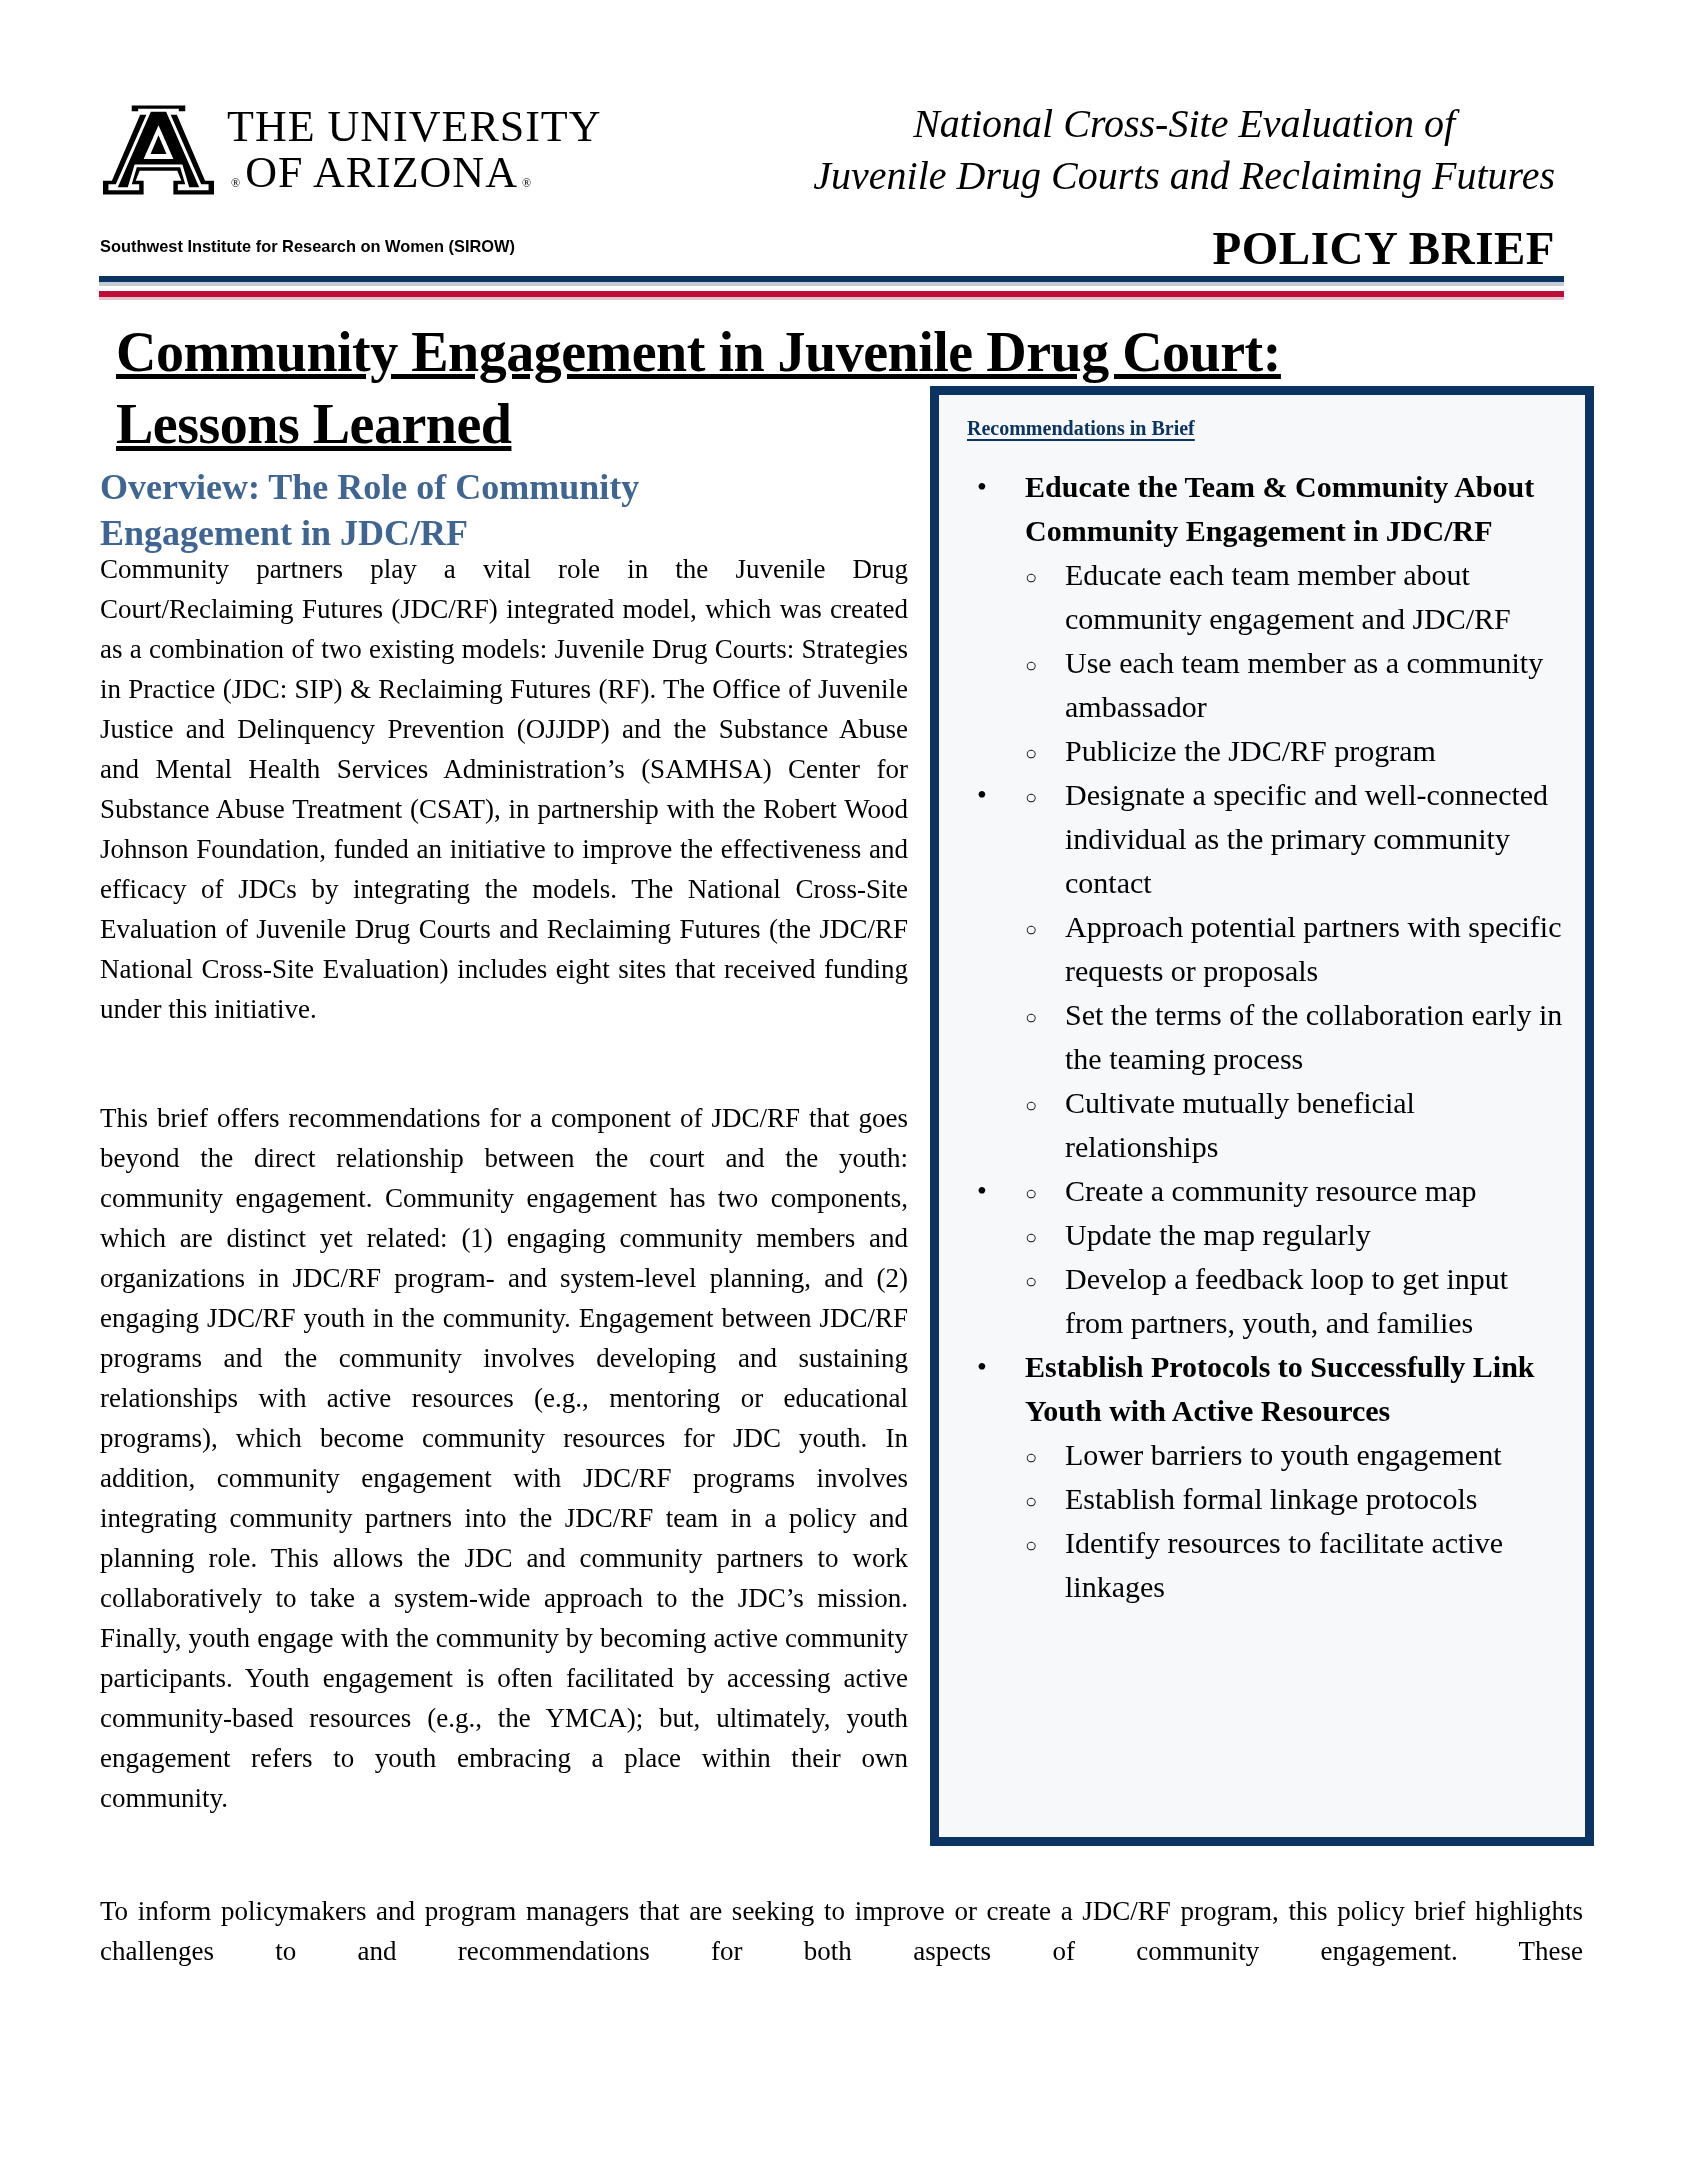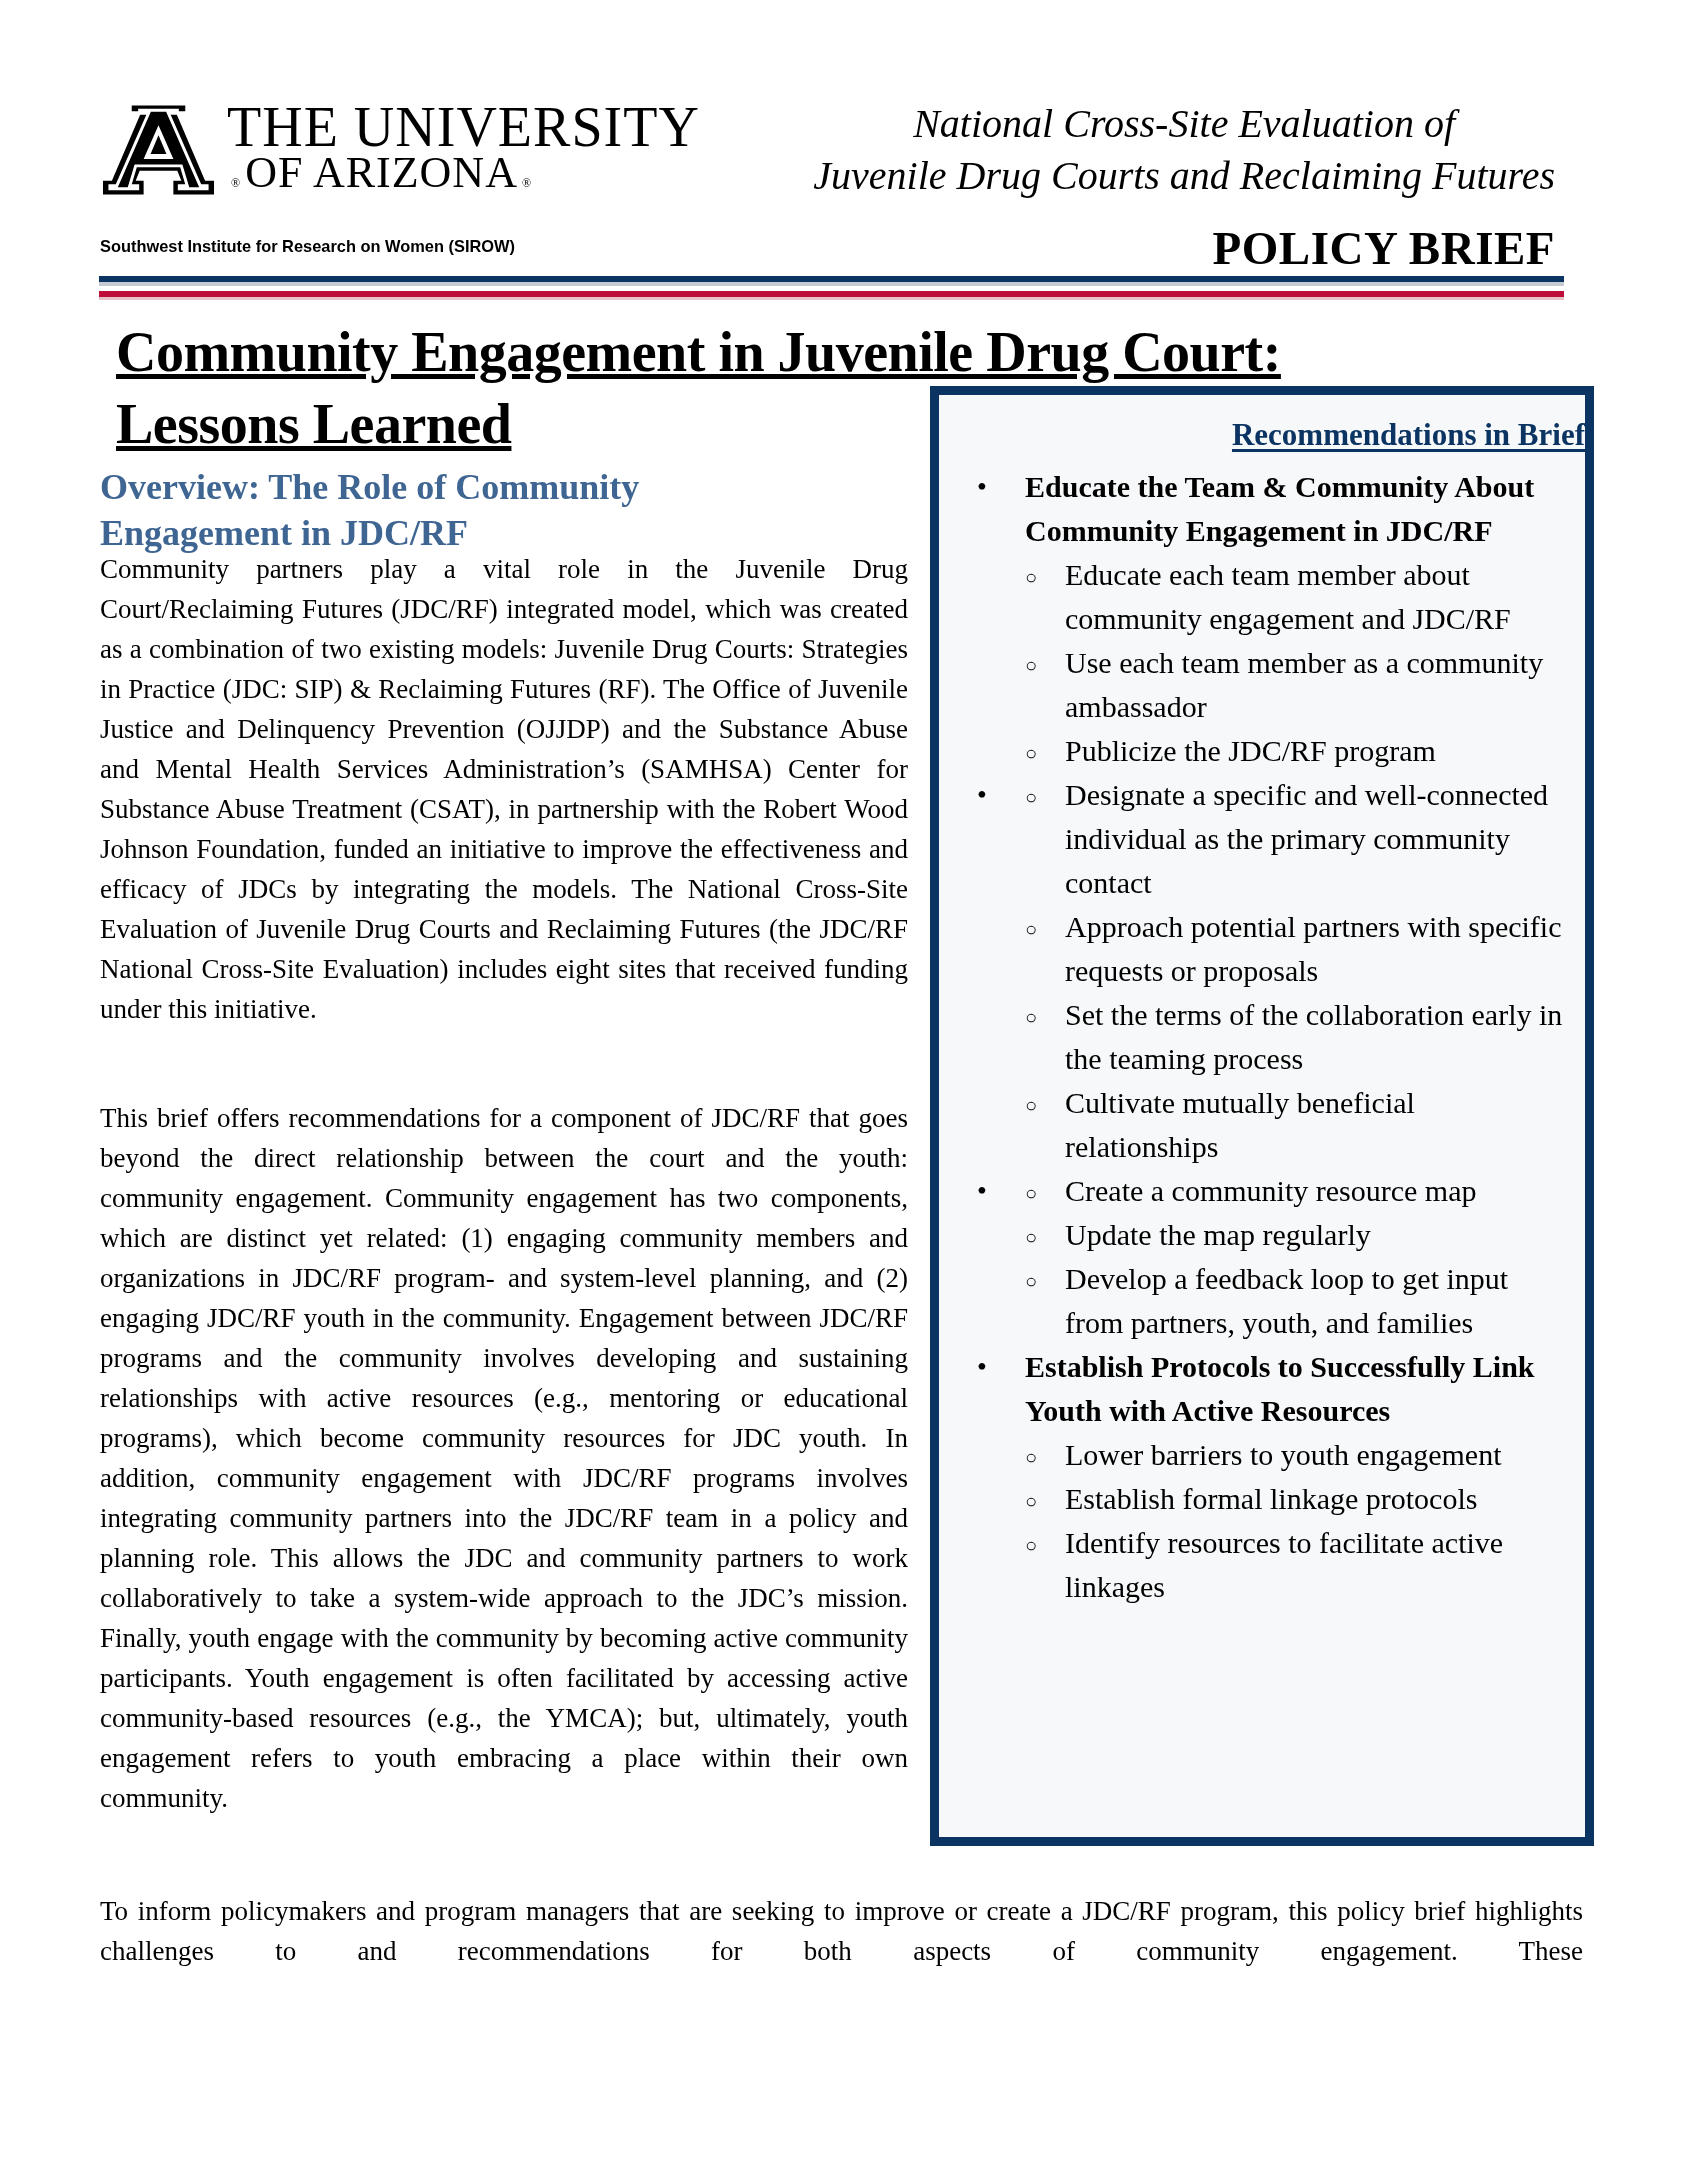--- a/index.html
+++ b/index.html
@@ -1,42 +1,42 @@
 <!DOCTYPE html>
 <html><head>
 <meta charset="utf-8">
 <style>
   html,body{margin:0;padding:0;background:#ffffff;}
   body{width:1692px;height:2178px;position:relative;overflow:hidden;color:#000;}
   .abs{position:absolute;}
   
   #logo{left:100px;top:100px;width:577px;height:100px;}
   #logo-a{left:0;top:3px;width:117px;height:95px;}
-  #uni-line1{left:127px;top:4px;font-family:"Liberation Serif",serif;font-size:56px;letter-spacing:1px;line-height:46px;white-space:nowrap;}
+  #uni-line1{left:127px;top:4px;font-family:"Liberation Serif",serif;font-size:44px;letter-spacing:1px;line-height:46px;white-space:nowrap;}
   #uni-line2{left:127px;top:50px;font-family:"Liberation Serif",serif;font-size:44px;letter-spacing:1px;line-height:46px;white-space:nowrap;}
   .reg{font-size:12px;vertical-align:baseline;margin:0 4px;}
   #sirow{left:100px;top:237px;font-family:"Liberation Sans",sans-serif;font-size:16.4px;font-weight:bold;white-space:nowrap;}
   #series-title{right:137px;top:98px;text-align:center;font-family:"Liberation Serif",serif;font-style:italic;font-size:40px;line-height:52px;white-space:nowrap;}
   #policy-brief{right:137px;top:221px;font-family:"Liberation Serif",serif;font-weight:bold;font-size:47px;letter-spacing:0.5px;white-space:nowrap;}
   .rule{left:99px;width:1465px;}
   #rule-navy{top:276px;height:6px;background:#0c3463;}
   #rule-gray{top:282px;height:4px;background:#c6cbd3;}
   #rule-red{top:291px;height:6px;background:#bd0e3a;}
   #rule-pink{top:297px;height:3px;background:#e6c3cb;}
   
   #title{left:116px;top:316px;font-family:"Liberation Serif",serif;font-weight:bold;font-size:56px;line-height:72px;white-space:nowrap;letter-spacing:-0.5px;text-decoration:underline;}
   #overview-heading{left:100px;top:464px;width:716px;font-family:"Liberation Serif",serif;font-weight:bold;font-size:36px;line-height:46px;color:#3f6593;}
   
   .body-para{font-family:"Liberation Serif",serif;font-size:27px;line-height:40px;text-align:justify;}
   #para1{left:100px;top:549px;width:808px;}
   #para2{left:100px;top:1098px;width:808px;}
   #para3{left:100px;top:1891px;width:1483px;}
   
   #rec-box{left:930px;top:386px;width:646px;height:1442px;border:9px solid #0c3463;background:#f7f8f9;}
-  #rec-heading{position:absolute;left:0;right:0;top:22px;text-align:right;font-family:"Liberation Serif",serif;font-weight:bold;font-size:31px;color:#0c3463;text-decoration:underline;text-underline-offset:4px;padding-left:28px;}
+  #rec-heading{position:absolute;left:0;right:0;top:22px;text-align:left;font-family:"Liberation Serif",serif;font-weight:bold;font-size:20px;color:#0c3463;text-decoration:underline;text-underline-offset:4px;padding-left:28px;}
   #rec-list{position:absolute;left:0;top:70px;right:0;margin:0;padding:0;list-style:none;font-family:"Liberation Serif",serif;}
   .rec-item{position:relative;padding-left:86px;}
   .rec-bullet{position:absolute;left:38px;top:0;font-size:28px;line-height:44px;}
   .rec-title{font-weight:bold;font-size:30px;line-height:44px;}
   .sub-list{margin:0;padding:0;list-style:none;}
   .sub-item{position:relative;padding-left:40px;font-size:30px;line-height:44px;margin-right:20px;}
   .sub-bullet{position:absolute;left:0;top:0;font-size:20px;line-height:48px;}
   .sub-text{display:block;text-indent:0;}
 </style>
 </head>

